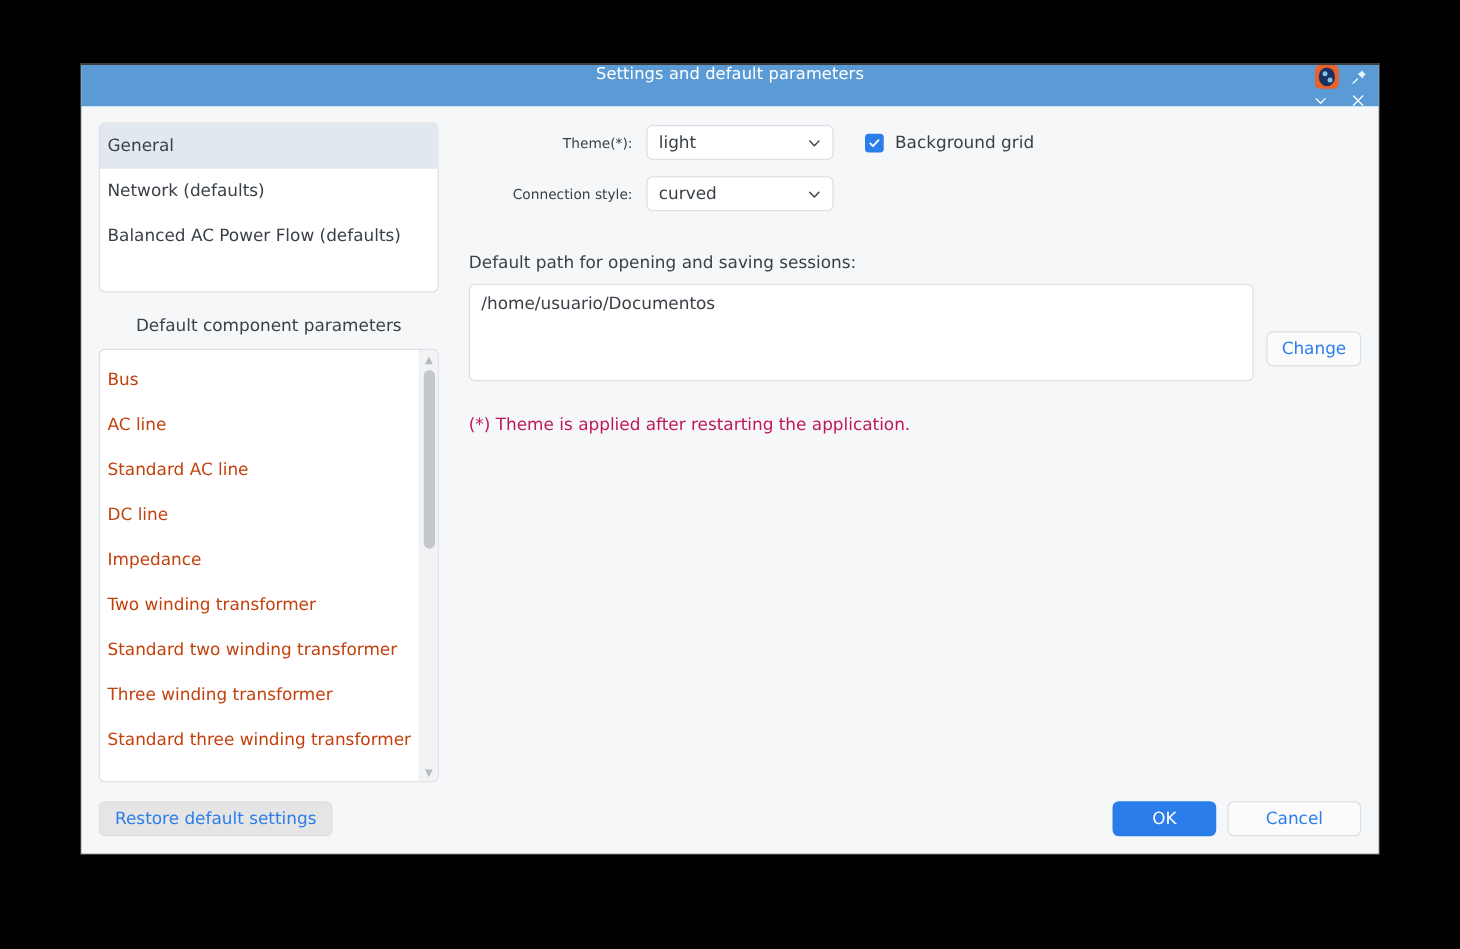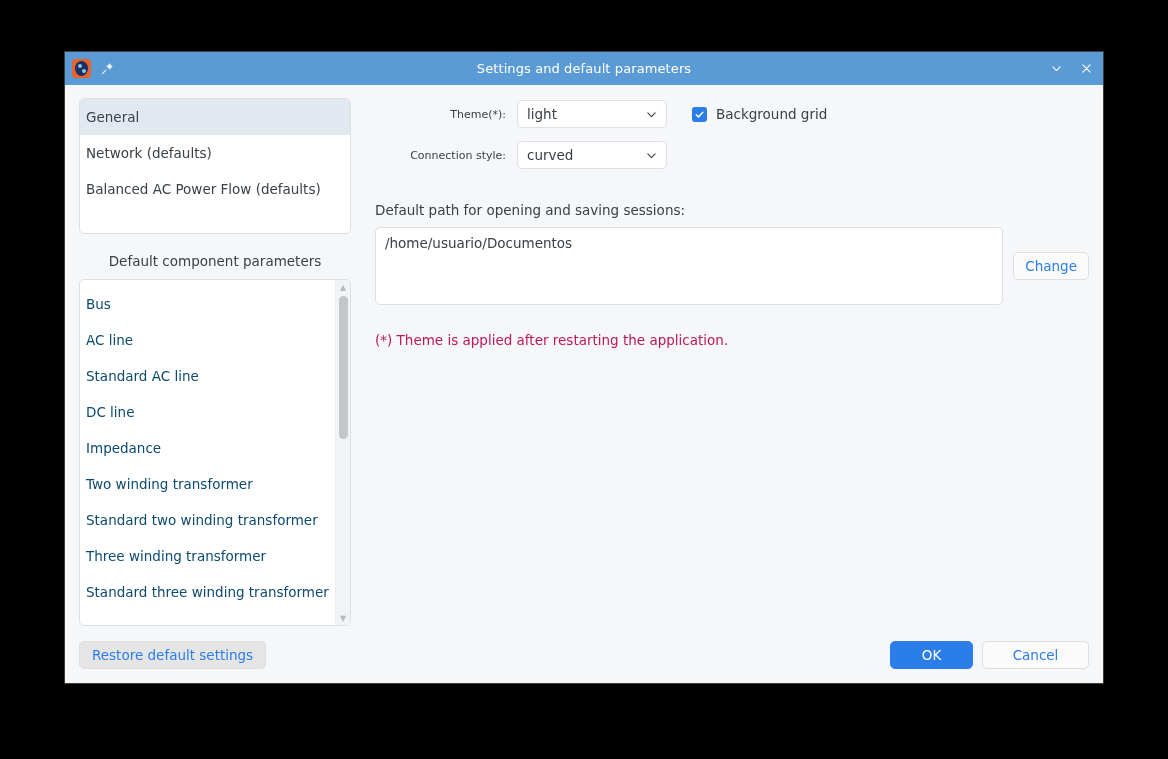--- a/index.html
+++ b/index.html
@@ -34,24 +34,25 @@
     flex-direction: column;
     box-shadow: 0 2px 6px rgba(0,0,0,0.35);
   }
 
   
   .titlebar {
     height: 33px;
     min-height: 33px;
     background: #5b9bd5;
     display: flex;
-    align-items: center;
+    align-items: flex-end;
     padding: 0 8px 0 7px;
     position: relative;
     box-sizing: border-box;
+    flex-direction: column;
   }
   .tb-left {
     display: flex;
     align-items: center;
     gap: 8px;
     z-index: 2;
   }
   .app-icon {
     width: 19px;
     height: 19px;
@@ -184,21 +185,21 @@
     flex: 1;
     overflow: hidden;
     padding-top: 6px;
     box-sizing: border-box;
   }
   .comp-item {
     height: 36px;
     line-height: 36px;
     padding-left: 6px;
     font-size: 13.5px;
-    color: #0c4a6e;
+    color: #c2410c;
     white-space: nowrap;
     cursor: default;
   }
 
   
   .scrollbar {
     width: 15px;
     min-width: 15px;
     background: #f2f3f5;
     border-left: 1px solid #eceef0;
@@ -298,21 +299,21 @@
   }
 
   .path-label {
     font-size: 13.5px;
     color: #3a4047;
     margin-top: 33px;
     margin-bottom: 9px;
   }
   .path-row {
     display: flex;
-    align-items: flex-start;
+    align-items: center;
     gap: 10px;
   }
   .path-box {
     flex: 1;
     height: 78px;
     border: 1px solid #dcdfe3;
     border-radius: 5px;
     background: #ffffff;
     padding: 7px 9px;
     box-sizing: border-box;

